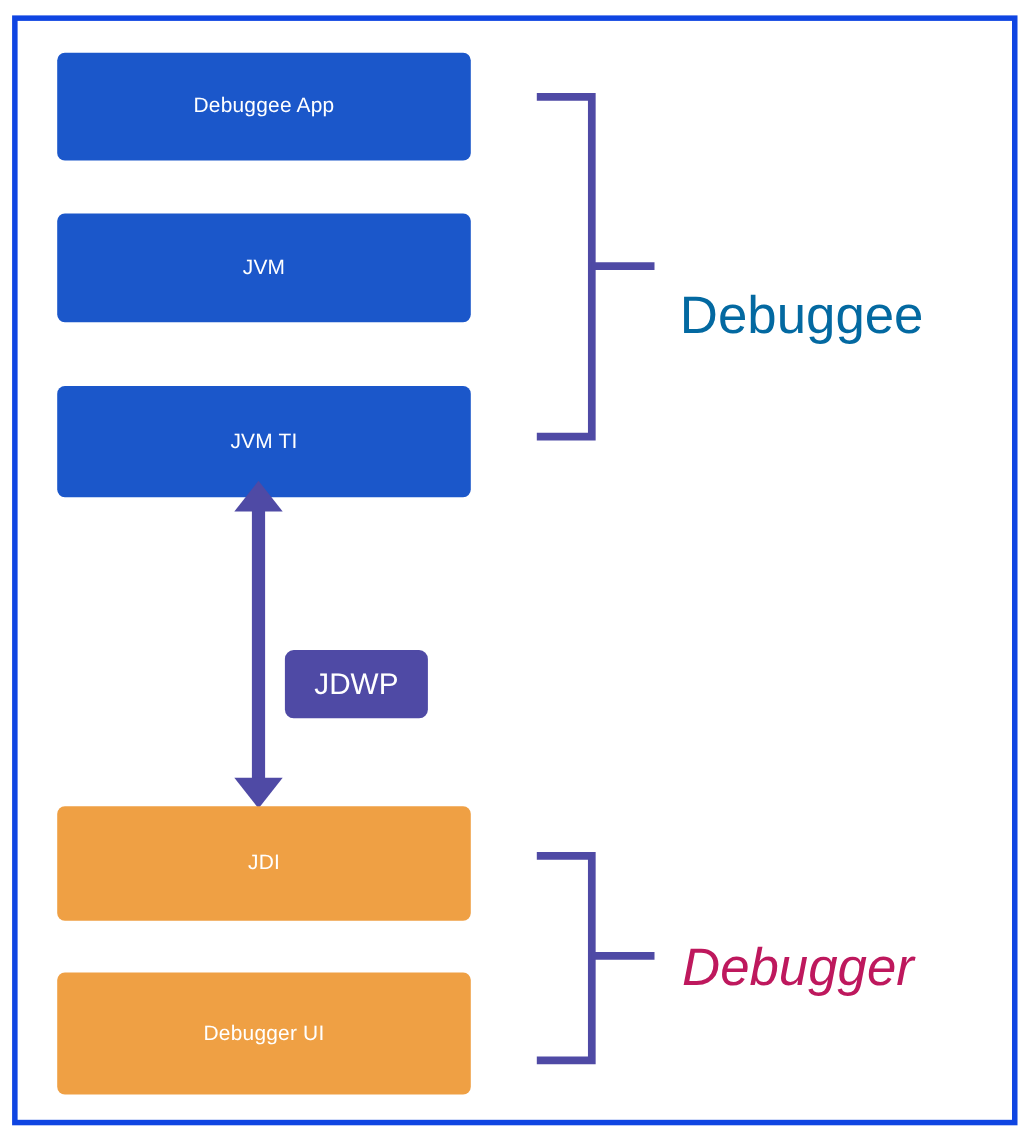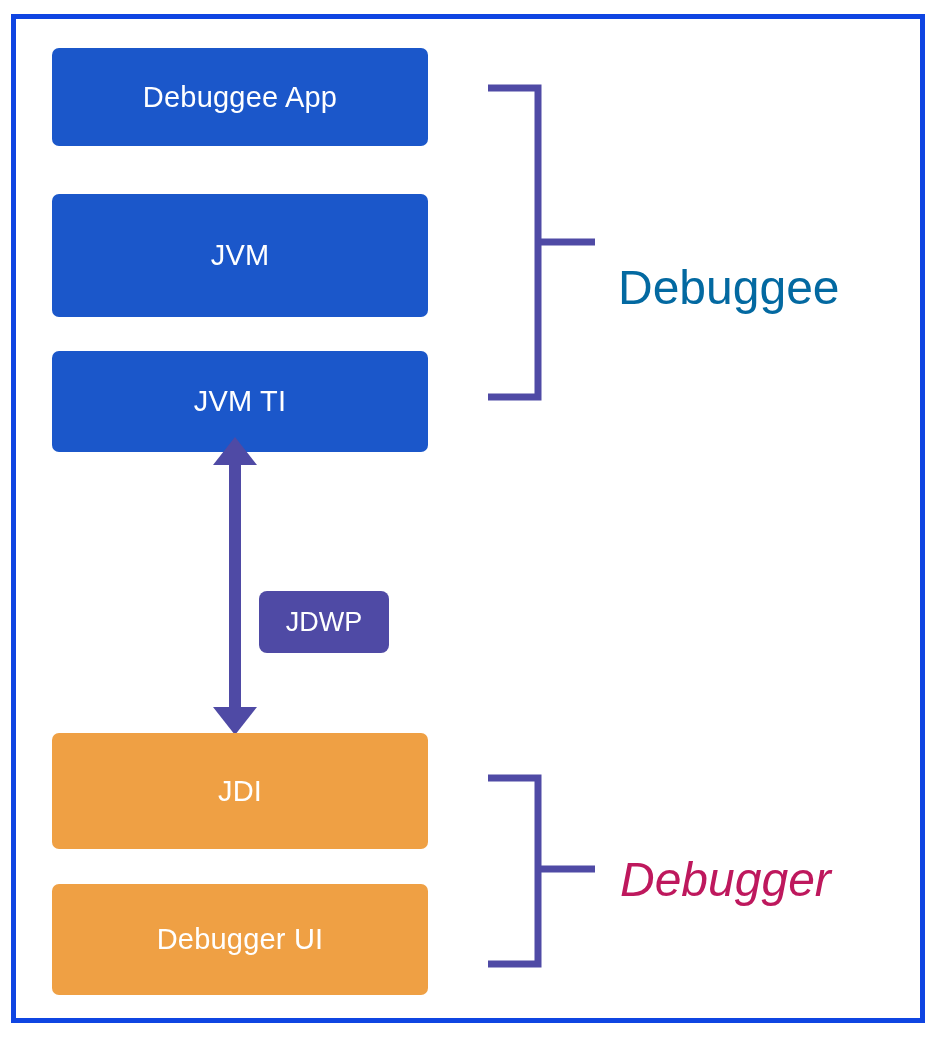--- a/index.html
+++ b/index.html
@@ -31,31 +31,31 @@
   
   .stack-box {
     position: absolute;
     left: 52px;
     width: 376px;
     border-radius: 7px;
     display: flex;
     align-items: center;
     justify-content: center;
     color: #ffffff;
-    font-size: 29px;
+    font-size: 19px;
     letter-spacing: 0.2px;
     box-sizing: border-box;
   }
   .box-blue { background: #1b57ca; }
   .box-orange { background: #efa044; }
 
   #box-debuggee-app { top: 48px;  height: 98px; }
-  #box-jvm          { top: 194px; height: 123px; }
+  #box-jvm          { top: 194px; height: 99px; }
   #box-jvmti        { top: 339px; height: 101px; margin-top: 12px; }
-  #box-jdi          { top: 733px; height: 116px; }
+  #box-jdi          { top: 733px; height: 104px; }
   #box-debugger-ui  { top: 884px; height: 111px; }
 
   
   #jdwp-arrow {
     position: absolute;
     left: 208px;
     top: 436px;
     width: 54px;
     height: 300px;
   }

